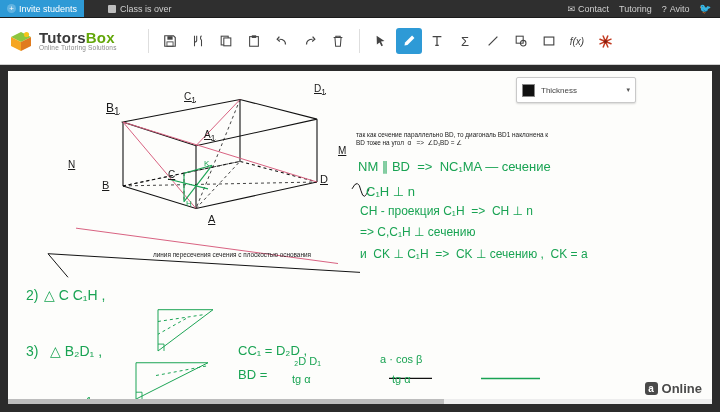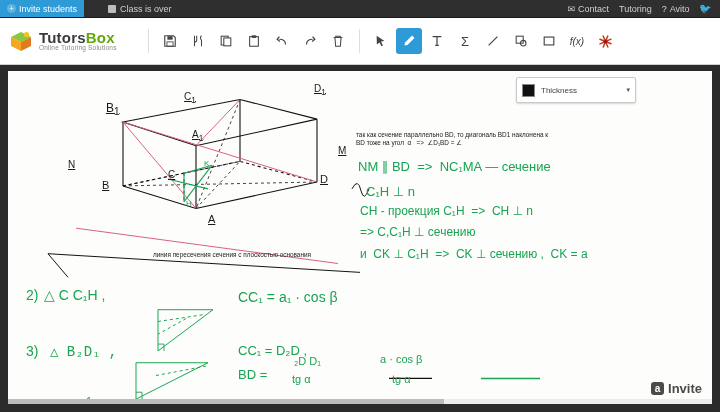--- a/index.html
+++ b/index.html
@@ -358,21 +358,21 @@
           <g stroke="#111" stroke-width="1.2">
             <line x1="95" y1="368" x2="112" y2="368"></line>
           </g>
 
           <path d="M344 120 q6 -12 9 2 q3 12 8 -2" stroke="#111" stroke-width="1" fill="none"></path>
         </svg>
 
         
         <div class="hw dark" style="left:176px; top:20px; font-size:10px;">C<sub>1</sub></div>
         <div class="hw dark" style="left:306px; top:12px; font-size:10px;">D<sub>1</sub></div>
-        <div class="hw dark" style="left:184px; top:58px; font-size:10px;">A<sub>1</sub></div>
+        <div class="hw dark" style="left:196px; top:58px; font-size:10px;">A<sub>1</sub></div>
         <div class="hw dark" style="left:98px; top:30px; font-size:12px;">B<sub>1</sub></div>
         <div class="hw dark" style="left:94px; top:108px; font-size:11px;">B</div>
         <div class="hw dark" style="left:160px; top:98px; font-size:10px;">C</div>
         <div class="hw dark" style="left:312px; top:102px; font-size:11px;">D</div>
         <div class="hw dark" style="left:200px; top:142px; font-size:11px;">A</div>
         <div class="hw dark" style="left:60px; top:88px; font-size:10px;">N</div>
         <div class="hw dark" style="left:330px; top:74px; font-size:10px;">M</div>
         <div class="hw green" style="left:178px; top:128px; font-size:8px;">H</div>
         <div class="hw green" style="left:196px; top:88px; font-size:8px;">K</div>
 
@@ -386,24 +386,23 @@
         
         <div class="hw green" style="left:350px; top:88px; font-size:13px;">NM ∥ BD  =&gt;  NC₁MA — сечение</div>
         <div class="hw green" style="left:358px; top:113px; font-size:13px;">C₁H ⊥ n</div>
         <div class="hw green" style="left:352px; top:154px; font-size:12px;">=&gt; C,C₁H ⊥ сечению</div>
         <div class="hw green" style="left:352px; top:133px; font-size:12px;">CH - проекция C₁H  =&gt;  CH ⊥ n</div>
         <div class="hw green" style="left:352px; top:176px; font-size:12px;">и  CK ⊥ C₁H  =&gt;  CK ⊥ сечению ,  CK = a</div>
 
         
         <div class="hw green" style="left:18px; top:216px; font-size:14px;">2)</div>
         <div class="hw green" style="left:36px; top:216px; font-size:14px;">△ C C₁H ,</div>
-        <div class="hw green" style="left:230px; top:218px; font-size:14px;">CC₁ = a₁ · cos β</div>
 
         <div class="hw green" style="left:18px; top:272px; font-size:14px;">3)</div>
-        <div class="hw green" style="left:42px; top:272px; font-size:14px;font-family:Liberation Mono, monospace;">△ B₂D₁ ,</div>
+        <div class="hw green" style="left:42px; top:272px; font-size:14px;">△ B₂D₁ ,</div>
         <div class="hw green" style="left:230px; top:272px; font-size:13px;">CC₁ = D₂D ,</div>
         <div class="hw green" style="left:230px; top:296px; font-size:13px;">BD = </div>
         <div class="hw green" style="left:286px; top:284px; font-size:11px;">₂D D₁</div>
         <div class="hw green" style="left:284px; top:302px; font-size:11px;">tg α</div>
         <div class="hw green" style="left:372px; top:282px; font-size:11px;">a · cos β</div>
         <div class="hw green" style="left:384px; top:302px; font-size:11px;">tg α</div>
 
         <div class="hw green" style="left:18px; top:330px; font-size:15px;">4)</div>
         <div class="hw green" style="left:48px; top:330px; font-size:15px;">S = </div>
         <div class="hw green" style="left:78px; top:324px; font-size:11px;">1</div>
@@ -419,21 +418,21 @@
         
         <div class="thickness">
           <span class="swatch"></span>
           <span>Thickness</span>
           <span class="caret">▾</span>
         </div>
 
         
         <div class="avito">
           <span class="a-dot">a</span>
-          <span>Invite</span>
+          <span>Online</span>
         </div>
 
         <div class="scroll-x">
           <div class="thumb"></div>
         </div>
 
       </div>
     </div>
   </div>
 

